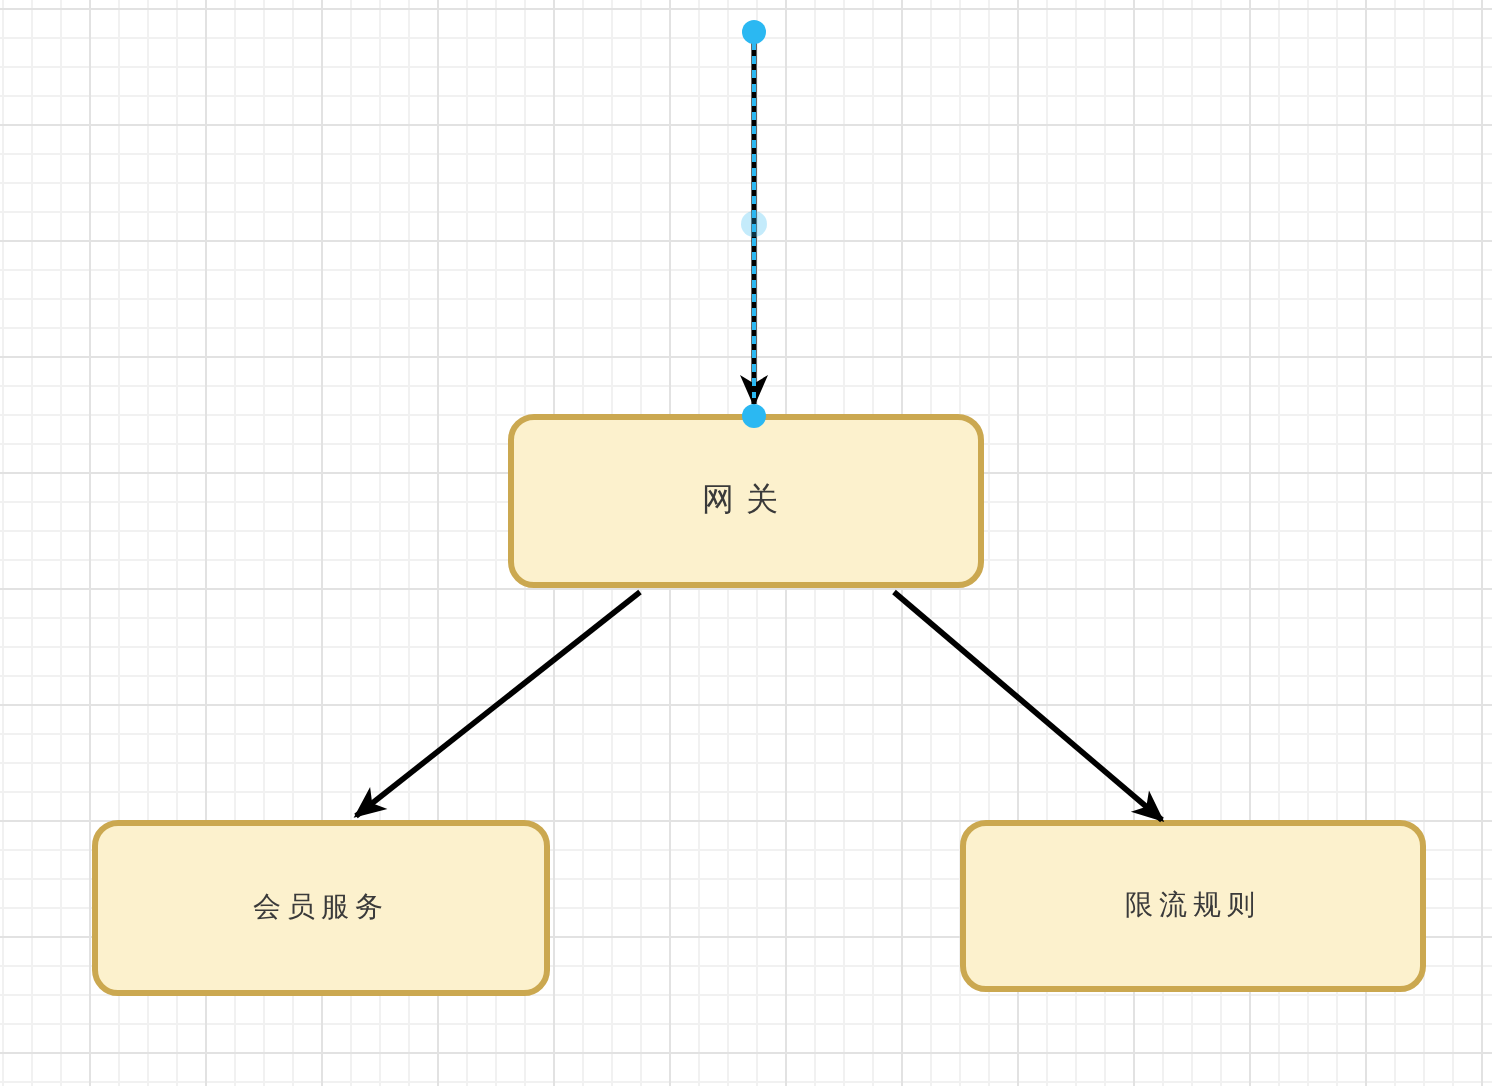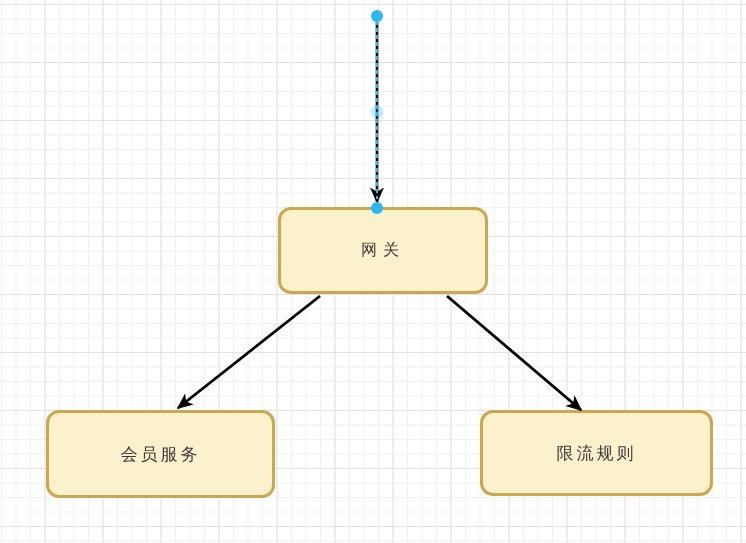--- a/index.html
+++ b/index.html
@@ -28,25 +28,25 @@
     background: #fcf1cd;
     border: 3px solid #cba850;
     border-radius: 13px;
     display: flex;
     align-items: center;
     justify-content: center;
     z-index: 1;
   }
   .node-label {
     color: #3a3a3a;
-    font-size: 17px;
+    font-size: 14px;
     letter-spacing: 3px;
     white-space: nowrap;
   }
-  .node-gateway { left: 278px; top: 207px; width: 210px; height: 87px; }
+  .node-gateway { left: 254px; top: 207px; width: 238px; height: 87px; }
   .node-gateway .node-label { font-size: 16px; letter-spacing: 6px; }
   .node-member  { left: 46px;  top: 410px; width: 229px; height: 88px; }
   .node-order   { left: 480px; top: 410px; width: 233px; height: 86px; }
   .edge-label {
     position: absolute;
     left: 267px;
     top: 252px;
     color: #3a3a3a;
     font-size: 19px;
     letter-spacing: 2px;

